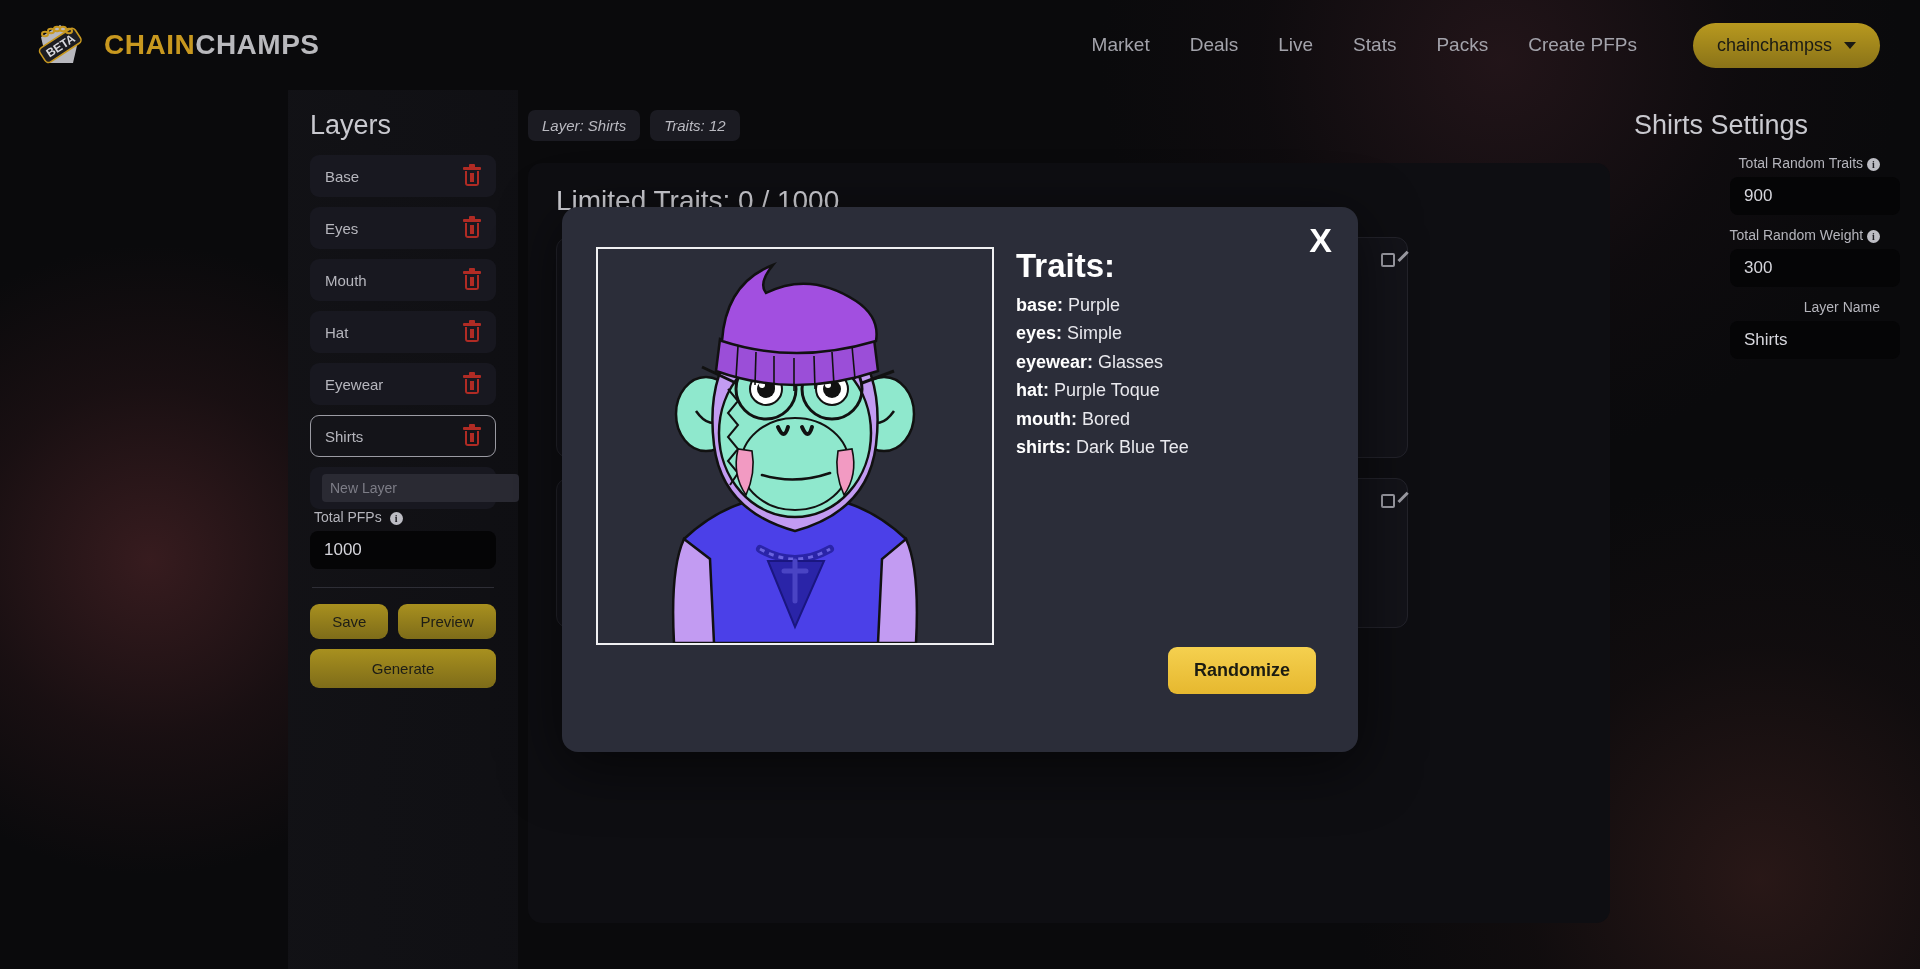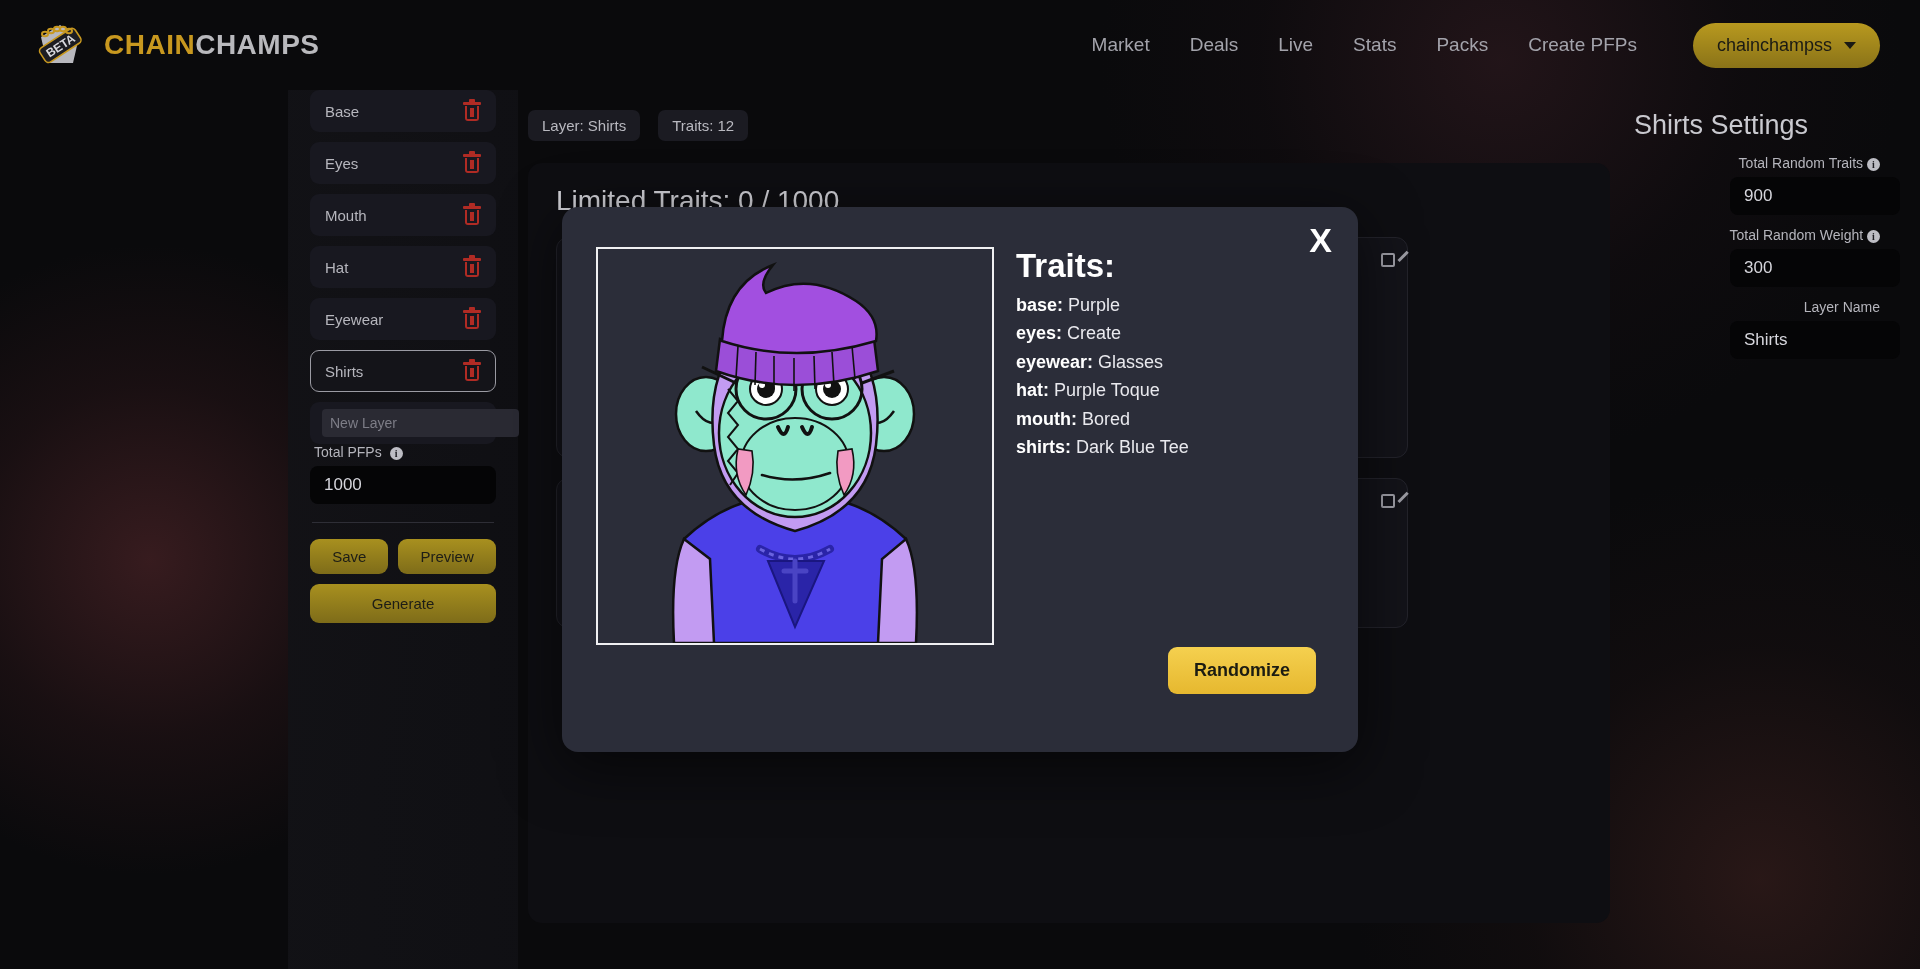--- a/index.html
+++ b/index.html
@@ -112,21 +112,21 @@
   }
   .gold-btn.wide { width: calc(100% - 20px); margin: 10px 10px 0 10px; padding: 11px 0; }
 
   .info-dot {
     display: inline-block; width: 13px; height: 13px; border-radius: 50%;
     background: #bdbdc4; color: #1a1a1f; font-size: 10px; font-weight: 700;
     text-align: center; line-height: 13px; font-family: "Liberation Serif", serif;
   }
 
   
-  .chips { display: flex; gap: 18px; padding: 20px 0 0 10px; }
+  .chips { display: flex; gap: 10px; padding: 20px 0 0 10px; font-style: italic; }
   .chip {
     background: #1b1b22; color: #b9b9c0; font-size: 15px;
     padding: 7px 14px; border-radius: 7px;
   }
   .traits-card {
     margin: 22px 10px 0 10px; background: #0e0e12; border-radius: 14px;
     min-height: 760px; position: relative; overflow: hidden;
   }
   .limited-heading { color: #d0d0d6; font-size: 28px; font-weight: 400; padding: 22px 0 0 28px; }
 
@@ -231,20 +231,21 @@
       <button class="user-btn">
         <span>chainchampss</span>
         <span class="caret"></span>
       </button>
     </nav>
   </div>
 
   <div class="workspace">
 
     <aside class="panel-left">
+      <div class="section-title">Layers</div>
 
       <div class="layer-item">
         <span class="layer-label">Base</span>
         <span class="trash">
             <i class="lid"></i>
             <i class="can"></i>
           </span>
       </div>
       <div class="layer-item">
         <span class="layer-label">Eyes</span>
@@ -533,21 +534,21 @@
       </div>
 
       <div class="traits-col">
         <div class="traits-title">Traits:</div>
         <div class="trait-line">
           <b>base:</b>
           <span>Purple</span>
         </div>
         <div class="trait-line">
           <b>eyes:</b>
-          <span>Create</span>
+          <span>Simple</span>
         </div>
         <div class="trait-line">
           <b>eyewear:</b>
           <span>Glasses</span>
         </div>
         <div class="trait-line">
           <b>hat:</b>
           <span>Purple Toque</span>
         </div>
         <div class="trait-line">

